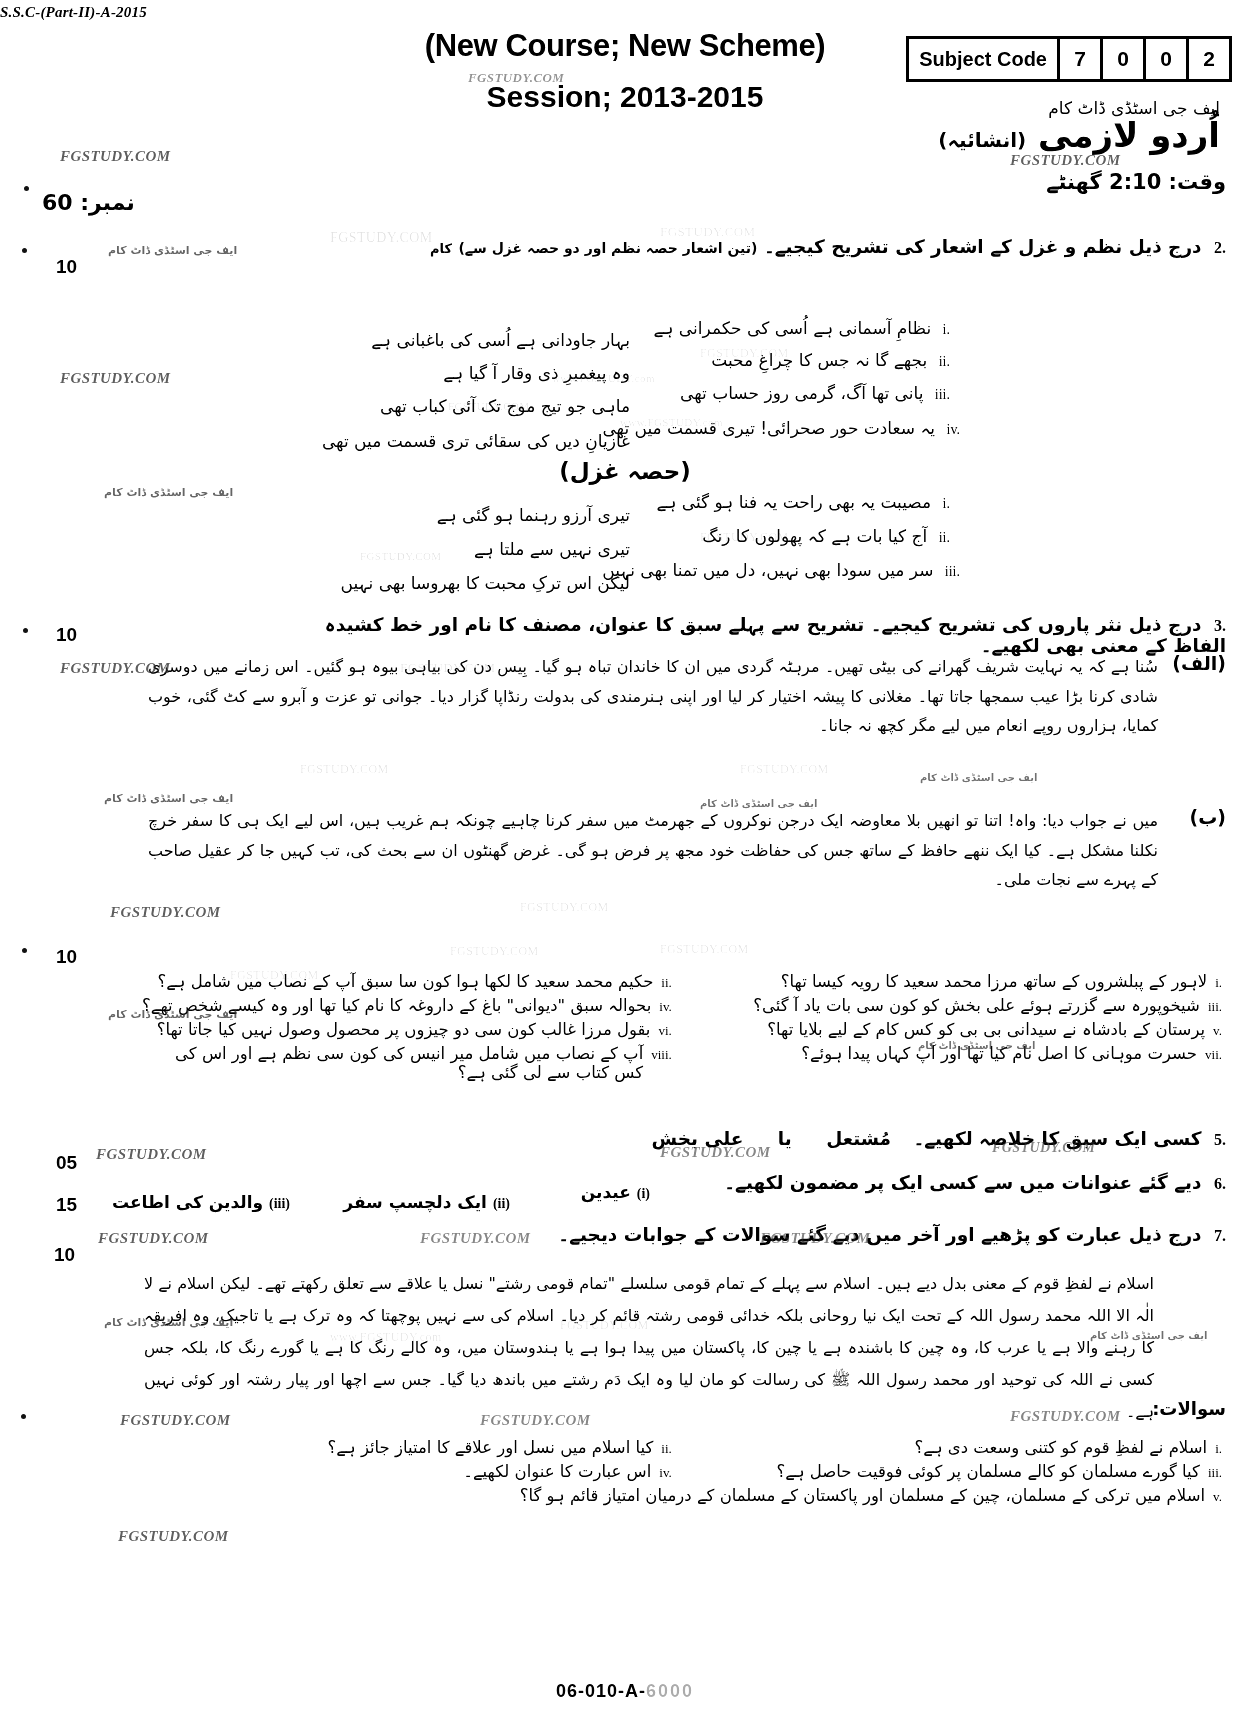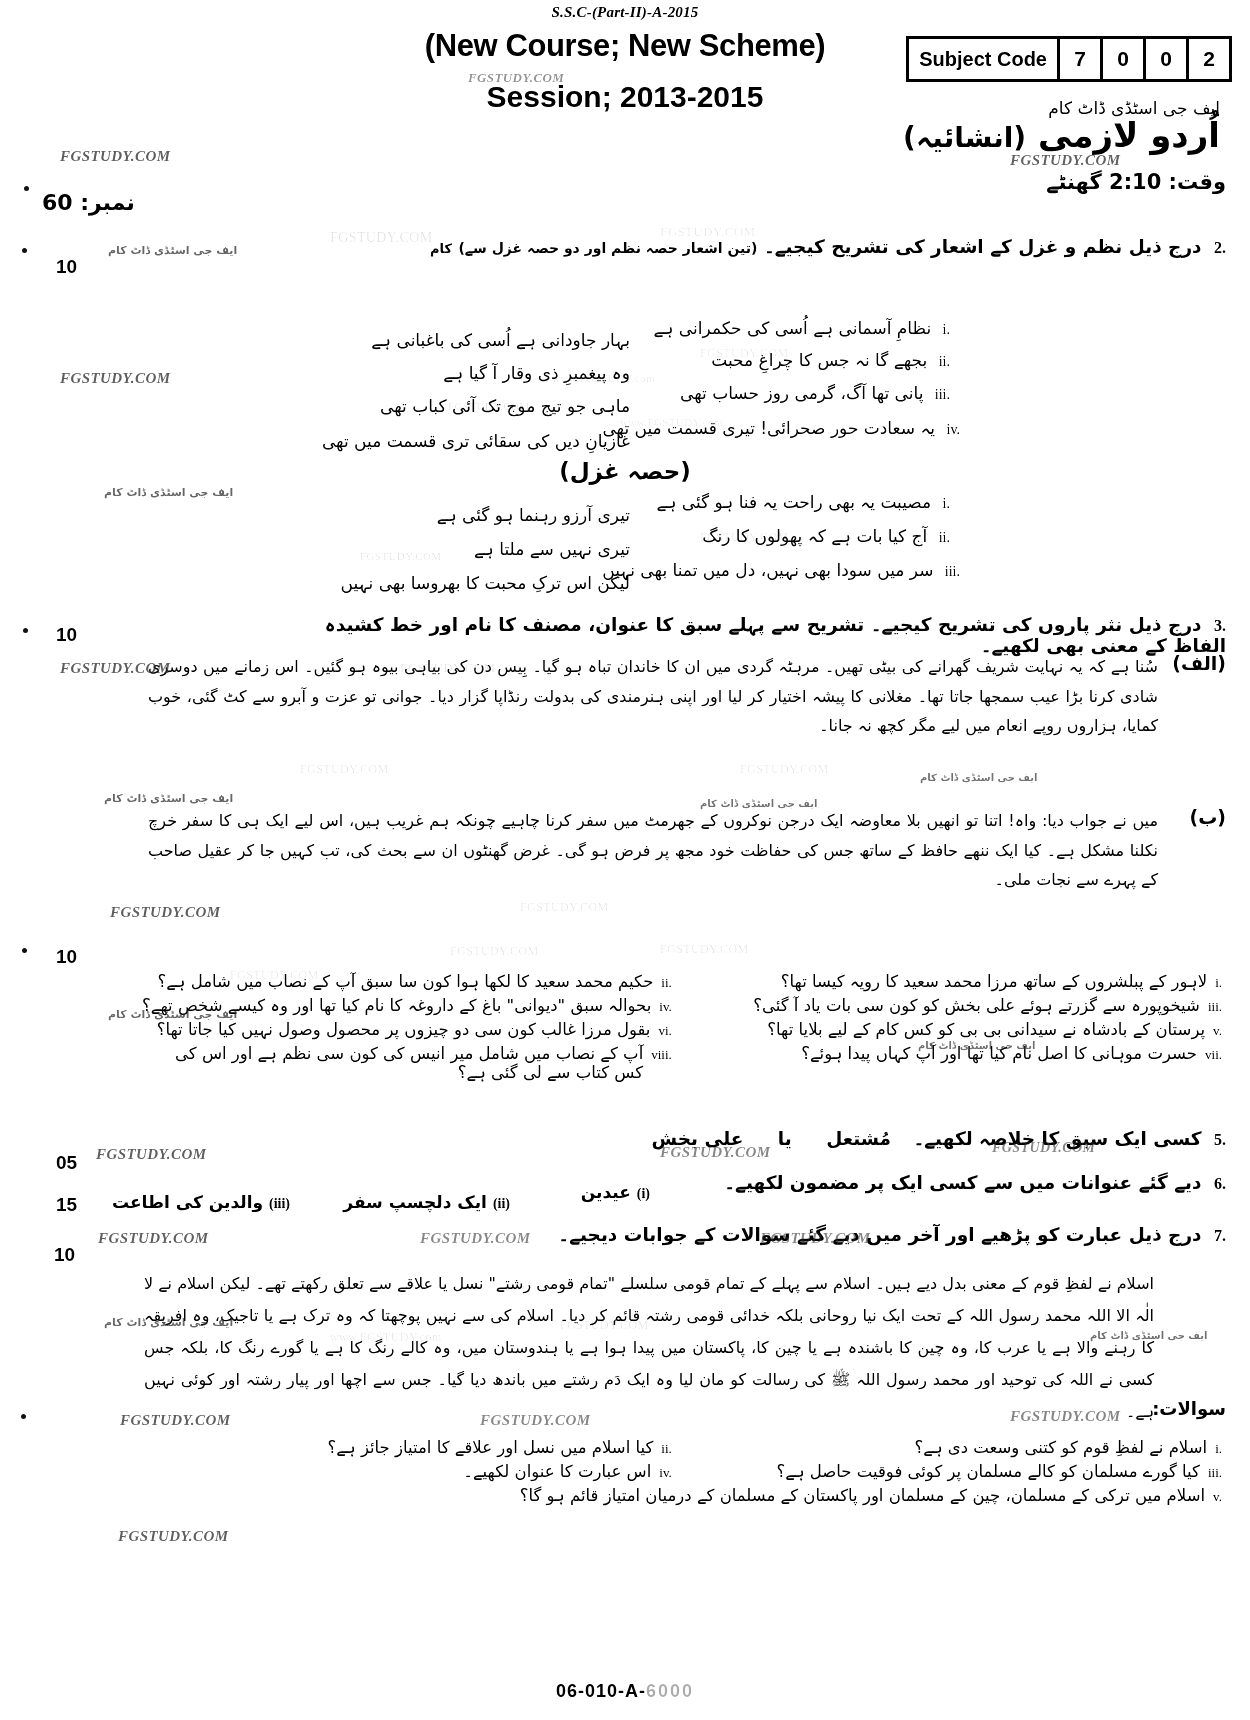--- a/index.html
+++ b/index.html
@@ -20,21 +20,21 @@
   .abs{position:absolute;}
   
   .wm{
     position:absolute;font-family:"Liberation Serif",serif;font-style:italic;
     font-weight:bold;color:#3a3a3a;opacity:.78;letter-spacing:.4px;
     pointer-events:none;user-select:none;white-space:nowrap;
   }
   .wm.faint{opacity:.22;font-style:normal;font-weight:normal;color:#555;}
   
   .hdr-sscline{
-    position:absolute;top:4px;left:0;width:1250px;text-align:center;
+    position:absolute;top:4px;left:0;width:1250px;
     font-family:"Liberation Serif",serif;font-style:italic;font-weight:bold;
     font-size:15px;letter-spacing:.2px;
   }
   .rollbox{
     position:absolute;left:22px;top:52px;width:444px;height:46px;
     border:3px solid #111;box-sizing:border-box;
   }
   .rollbox .rl{
     position:absolute;left:8px;top:10px;font-family:"Liberation Sans",sans-serif;
     font-weight:bold;font-size:21px;
@@ -76,21 +76,21 @@
     font-family:"Liberation Sans",sans-serif;font-weight:bold;font-size:21px;
     border-right:3px solid #111;
   }
   .subjcode .dg:last-child{border-right:none;}
   .subj-urdu{
     position:absolute;right:30px;top:100px;text-align:right;
     font-family:"DejaVu Sans",sans-serif;direction:rtl;
     font-weight:bold;font-size:34px;line-height:1.05;
   }
   .subj-urdu .sm{font-size:17px;display:block;font-weight:normal;}
-  .subj-urdu .paren{font-size:28px;}
+  .subj-urdu .paren{font-size:20px;}
   .time-line{
     position:absolute;right:24px;top:170px;font-family:"DejaVu Sans",sans-serif;
     direction:rtl;font-weight:bold;font-size:21px;
   }
   .marks-total{
     position:absolute;left:42px;top:190px;font-family:"DejaVu Sans",sans-serif;
     direction:rtl;font-weight:bold;font-size:22px;
   }
   
   .mk{

